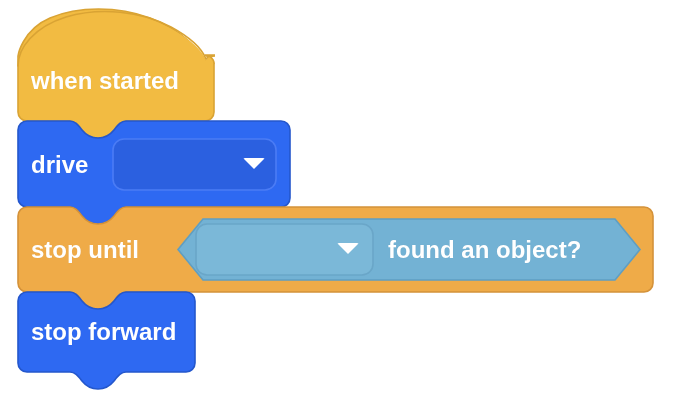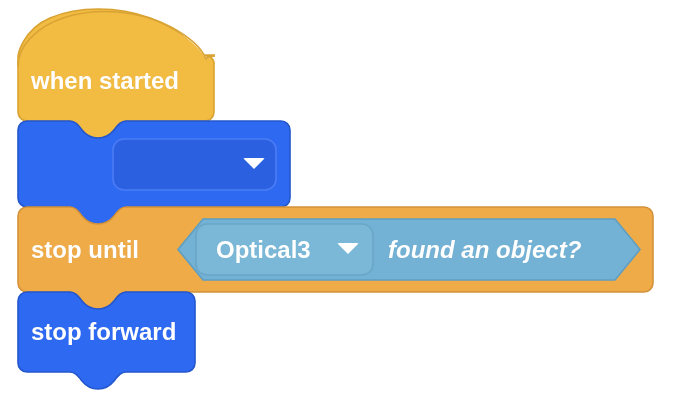--- a/index.html
+++ b/index.html
@@ -18,21 +18,21 @@
     line-height:1;
     white-space:nowrap;
     text-shadow:0 0 1px rgba(0,0,0,0.08);
     user-select:none;
   }
   .lbl-when-started{left:31px;top:69px;}
   .lbl-drive{left:31px;top:153px;}
   .lbl-forward{left:122px;top:153px;}
   .lbl-wait-until{left:31px;top:238px;}
   .lbl-optical{left:216px;top:238px;}
-  .lbl-found{left:388px;top:238px;font-style:italic;}
+  .lbl-found{left:388px;top:238px;}
   .lbl-stop{left:31px;top:320px;}
   .dd-arrow{
     position:absolute;
     width:0;height:0;
     border-left:11px solid transparent;
     border-right:11px solid transparent;
     border-top:11px solid #ffffff;
     border-radius:2px;
   }
   .dd-arrow-forward{left:243px;top:158px;}
@@ -157,27 +157,27 @@
                C92,389 86,386 82,381
                C78,376 75,372 70,372
                L27,372
                C22,372 18,368 18,363
                Z" fill="#2e69f2" stroke="#2457cc" stroke-width="1.6"></path>
     </g>
   </svg>
 
   <span class="blk-label lbl-when-started">when started</span>
 
+  <span class="blk-label lbl-drive">drive</span>
 
 
   <span class="dd-arrow dd-arrow-forward"></span>
 
   <span class="blk-label lbl-wait-until">stop until</span>
 
-  <span class="blk-label lbl-optical">Optical3</span>
 
   <span class="dd-arrow dd-arrow-optical"></span>
 
   <span class="blk-label lbl-found">found an object?</span>
 
   <span class="blk-label lbl-stop">stop forward</span>
 
 </div>
 
 </body></html>

